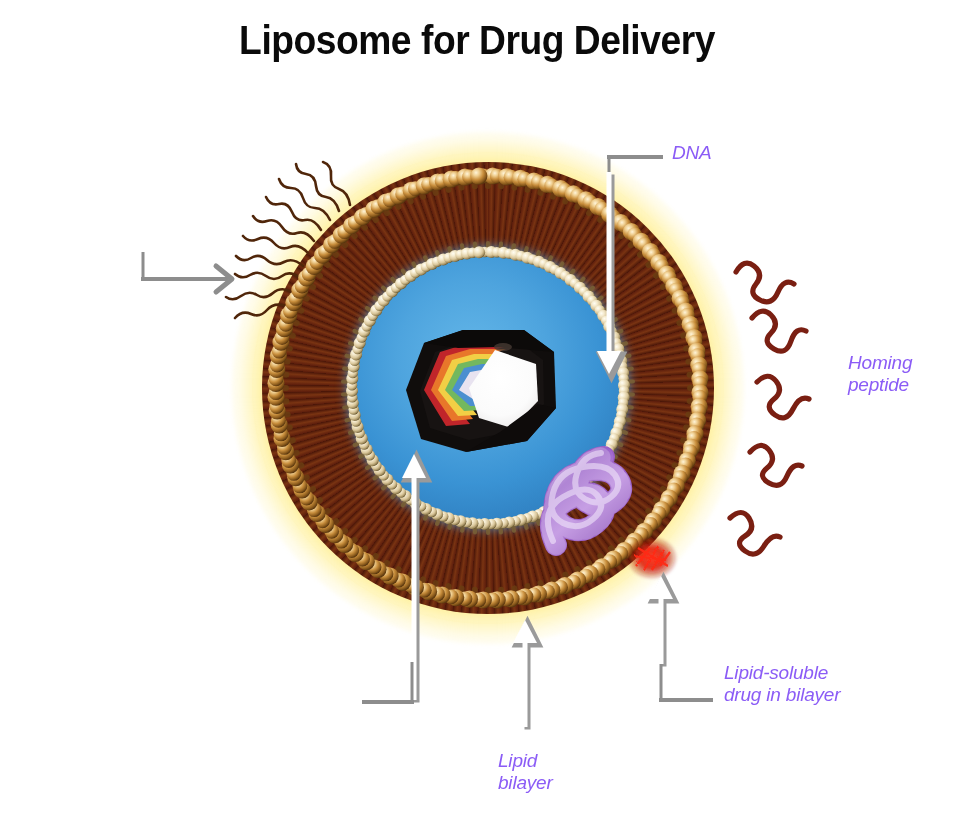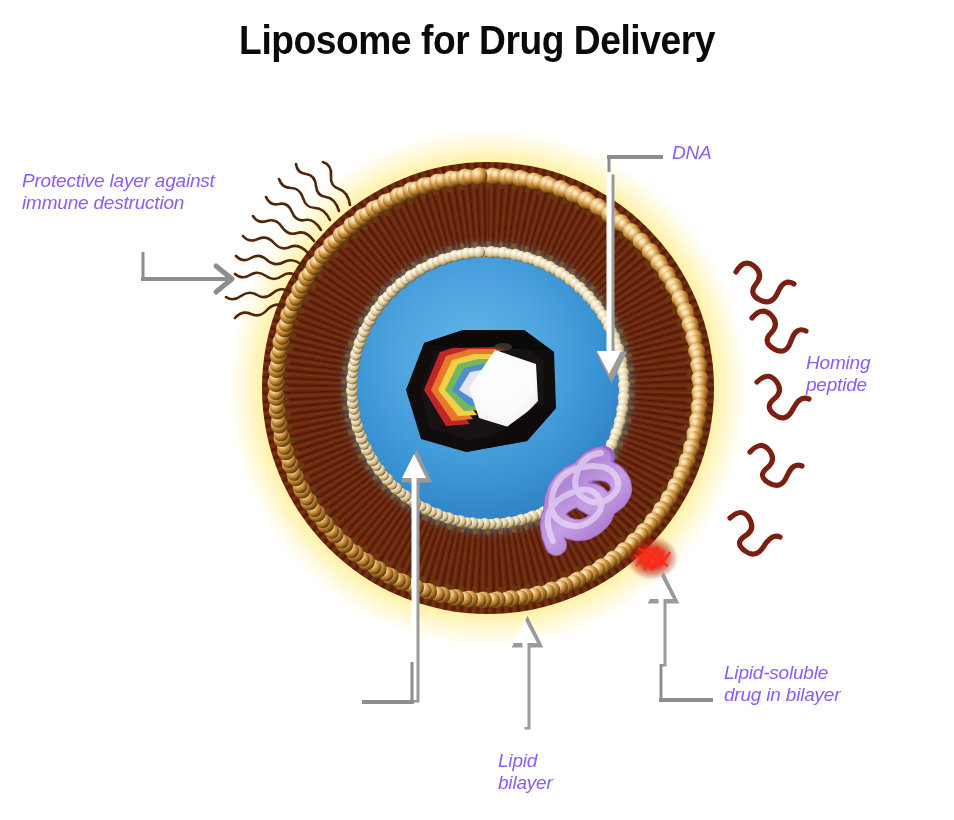--- a/index.html
+++ b/index.html
@@ -777,26 +777,24 @@
         <line x1="412" y1="702" x2="412" y2="662" stroke-width="3"></line>
       </g>
 
       <g>
         <line x1="661" y1="664" x2="661" y2="702" stroke-width="3"></line>
         <line x1="659" y1="700" x2="713" y2="700" stroke-width="4"></line>
       </g>
     </g>
   </svg>
 
-  <div class="label" style="left:22px; top:170px;">Protective layer against
-immune destruction</div>
 
   <div class="label" style="left:672px; top:142px;">DNA</div>
 
-  <div class="label" style="left:806px; top:352px;">Homing
+  <div class="label" style="left:848px; top:352px;">Homing
 peptide</div>
 
 
   <div class="label" style="left:498px; top:750px;">Lipid
 bilayer</div>
 
   <div class="label" style="left:724px; top:662px;">Lipid-soluble
 drug in bilayer</div>
 
 </div>

